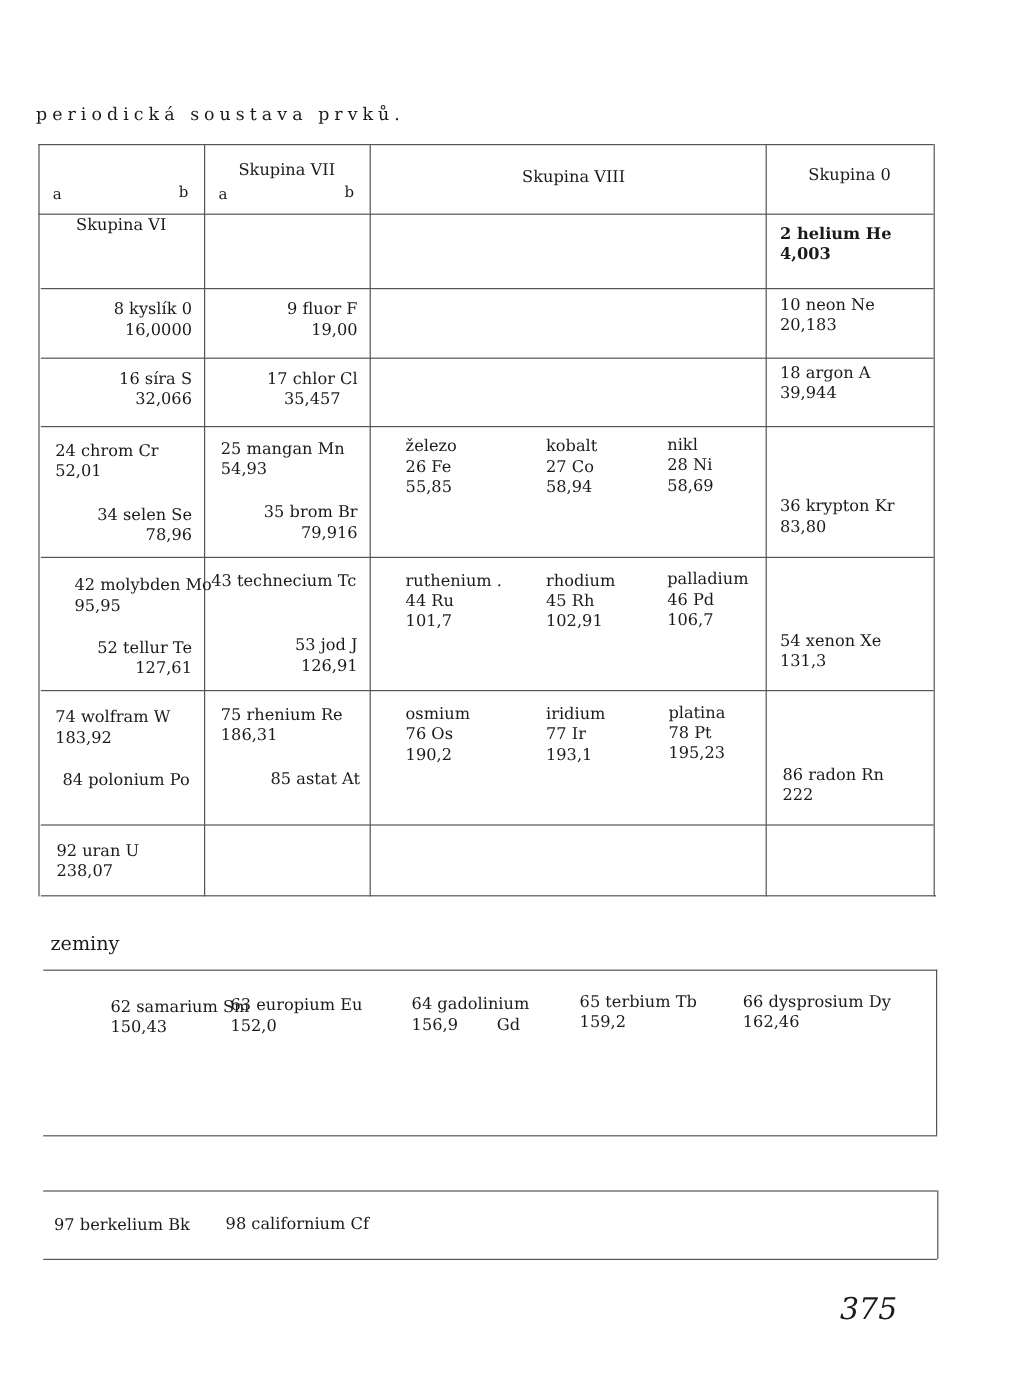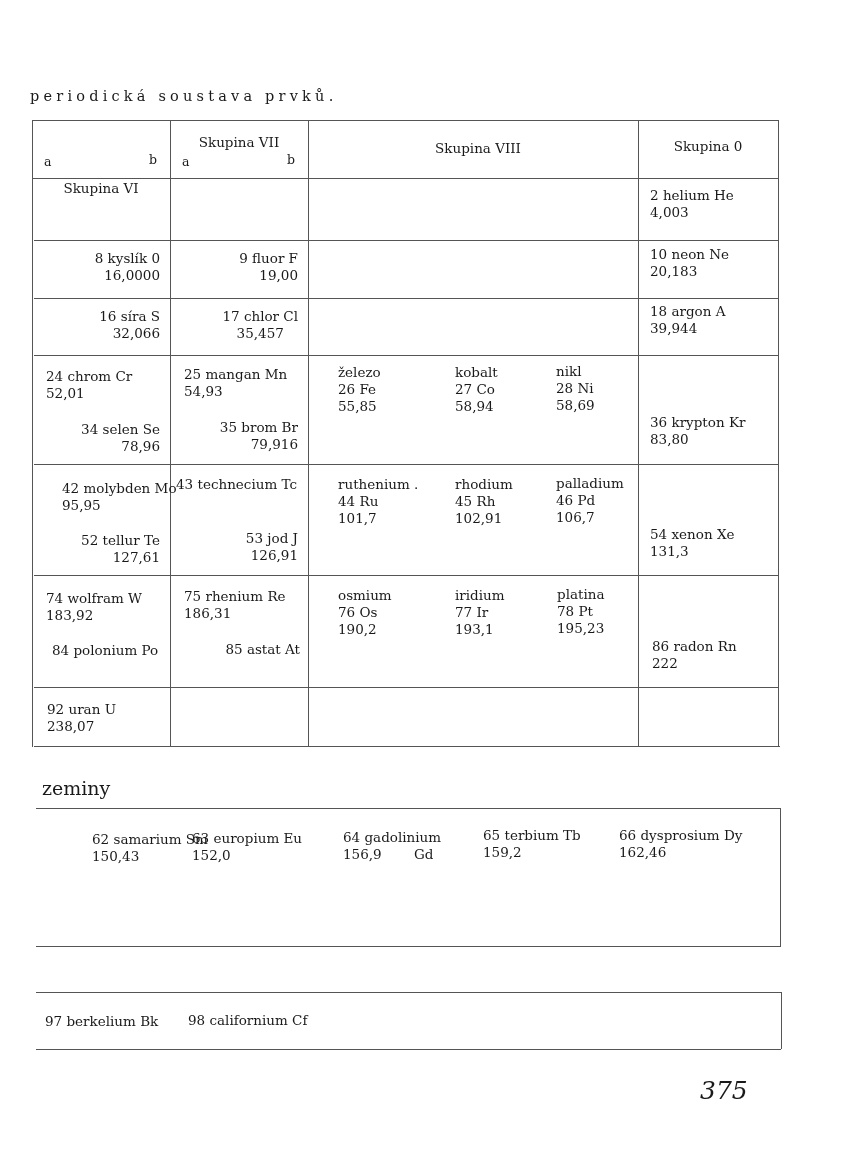--- a/index.html
+++ b/index.html
@@ -7,21 +7,21 @@
          font-family: "DejaVu Serif", "Liberation Serif", serif; color: #1a1a1a; font-size: 13.5px; }
   .abs { position: absolute; }
   .title { left: 30px; top: 88px; font-size: 14.5px; letter-spacing: 4.2px; }
   .hl { position: absolute; height: 1px; background: #555; }
   .vl { position: absolute; width: 1px; background: #555; }
   .cell { position: absolute; line-height: 17px; white-space: nowrap; }
   .right { text-align: right; }
   .hdr { position: absolute; text-align: center; line-height: 17px; }
   .ab { position: absolute; font-size: 12.5px; }
   .page-num { left: 700px; top: 1076px; font-style: italic; font-size: 25px; }
-  .zem { left: 42px; top: 777px; font-size: 19px; }
+  .zem { left: 42px; top: 777px; font-size: 16px; }
 </style>
 </head>
 <body>
 
 <div class="abs title">periodická soustava prvků.</div>
 
 <div>
   <div class="hl" style="left:32px; top:120px; width:746px;"></div>
   <div class="hl" style="left:32px; top:178px; width:746px;"></div>
   <div class="hl" style="left:34px; top:240px; width:744px;"></div>
@@ -42,21 +42,21 @@
   <div class="ab" style="left:44px; top:154px;">a</div>
   <div class="ab" style="left:149px; top:152px;">b</div>
 
   <div class="hdr" style="left:170px; top:134px; width:138px;">Skupina VII</div>
   <div class="ab" style="left:182px; top:154px;">a</div>
   <div class="ab" style="left:287px; top:152px;">b</div>
 
   <div class="hdr" style="left:308px; top:140px; width:340px;">Skupina VIII</div>
   <div class="hdr" style="left:638px; top:138px; width:140px;">Skupina 0</div>
 
-  <div class="cell" style="left:650px; top:187px;">
+  <div class="cell" style="left:650px; top:187px;font-weight:bold;">
     <div>2 helium He</div>
     <div>4,003</div>
   </div>
 
   <div class="cell right" style="right:687px; top:250px;">
     <div>8 kyslík 0</div>
     <div>16,0000</div>
   </div>
   <div class="cell right" style="right:549px; top:250px;">
     <div>9 fluor F</div>

